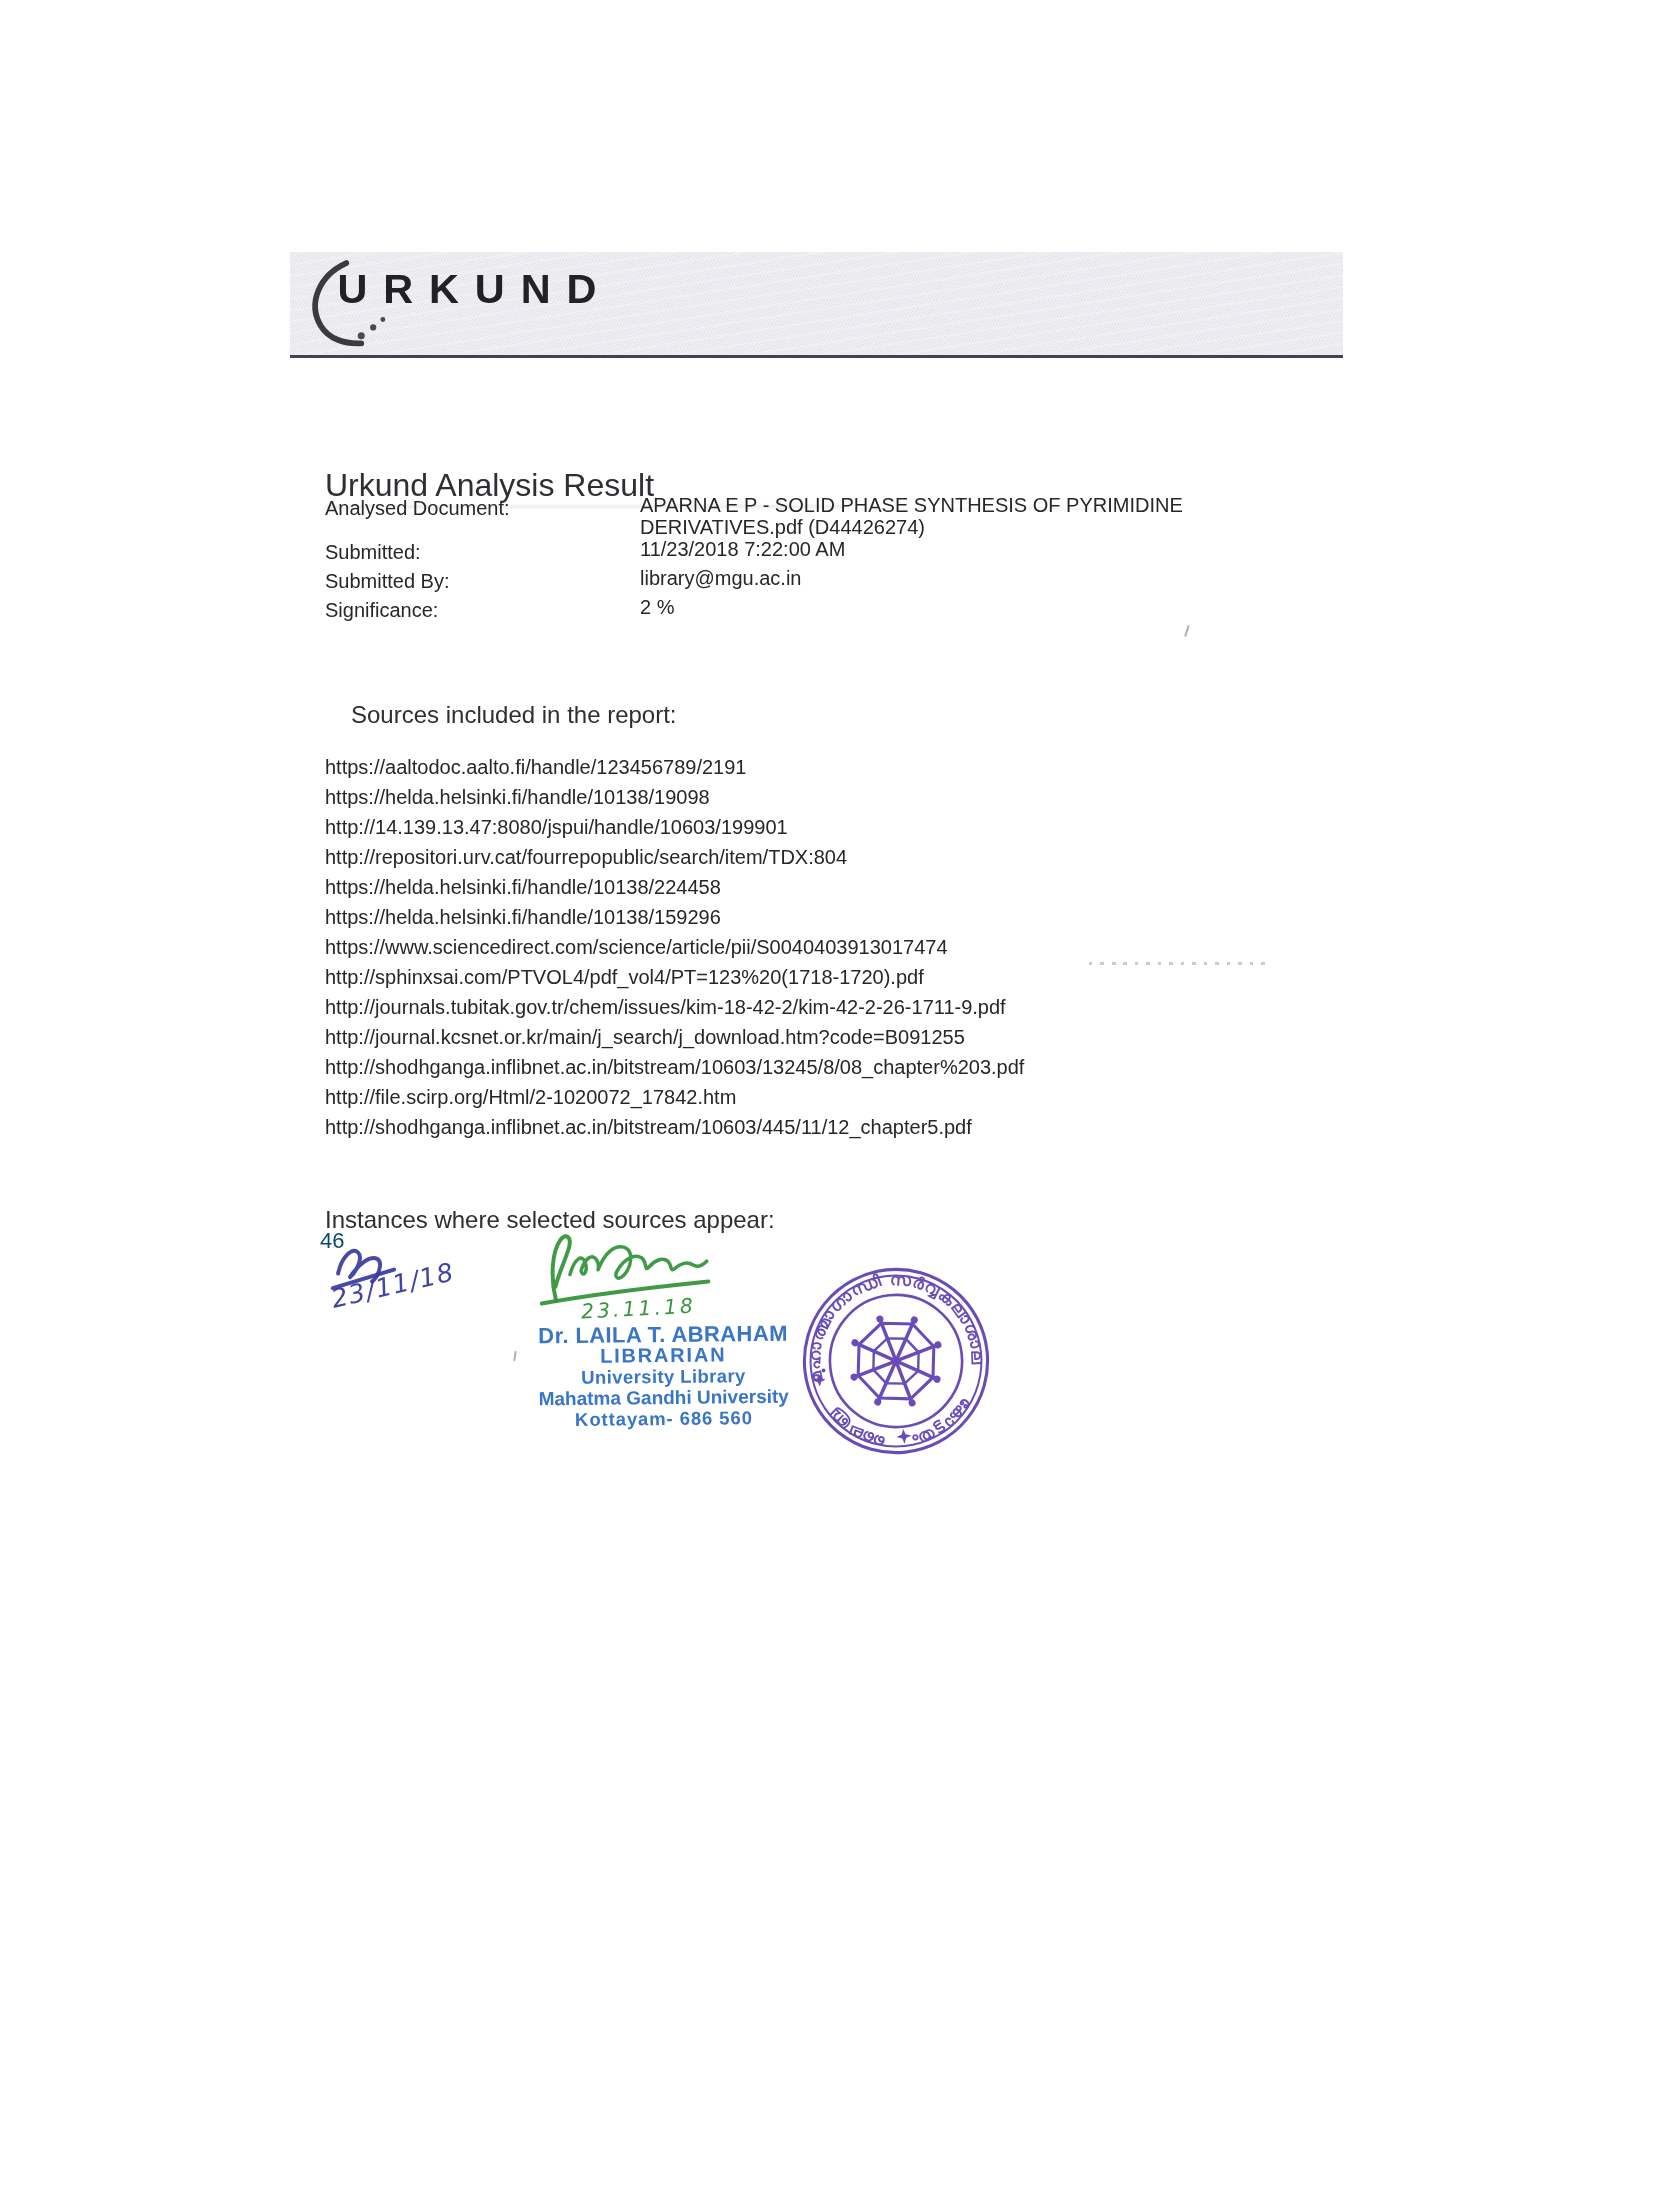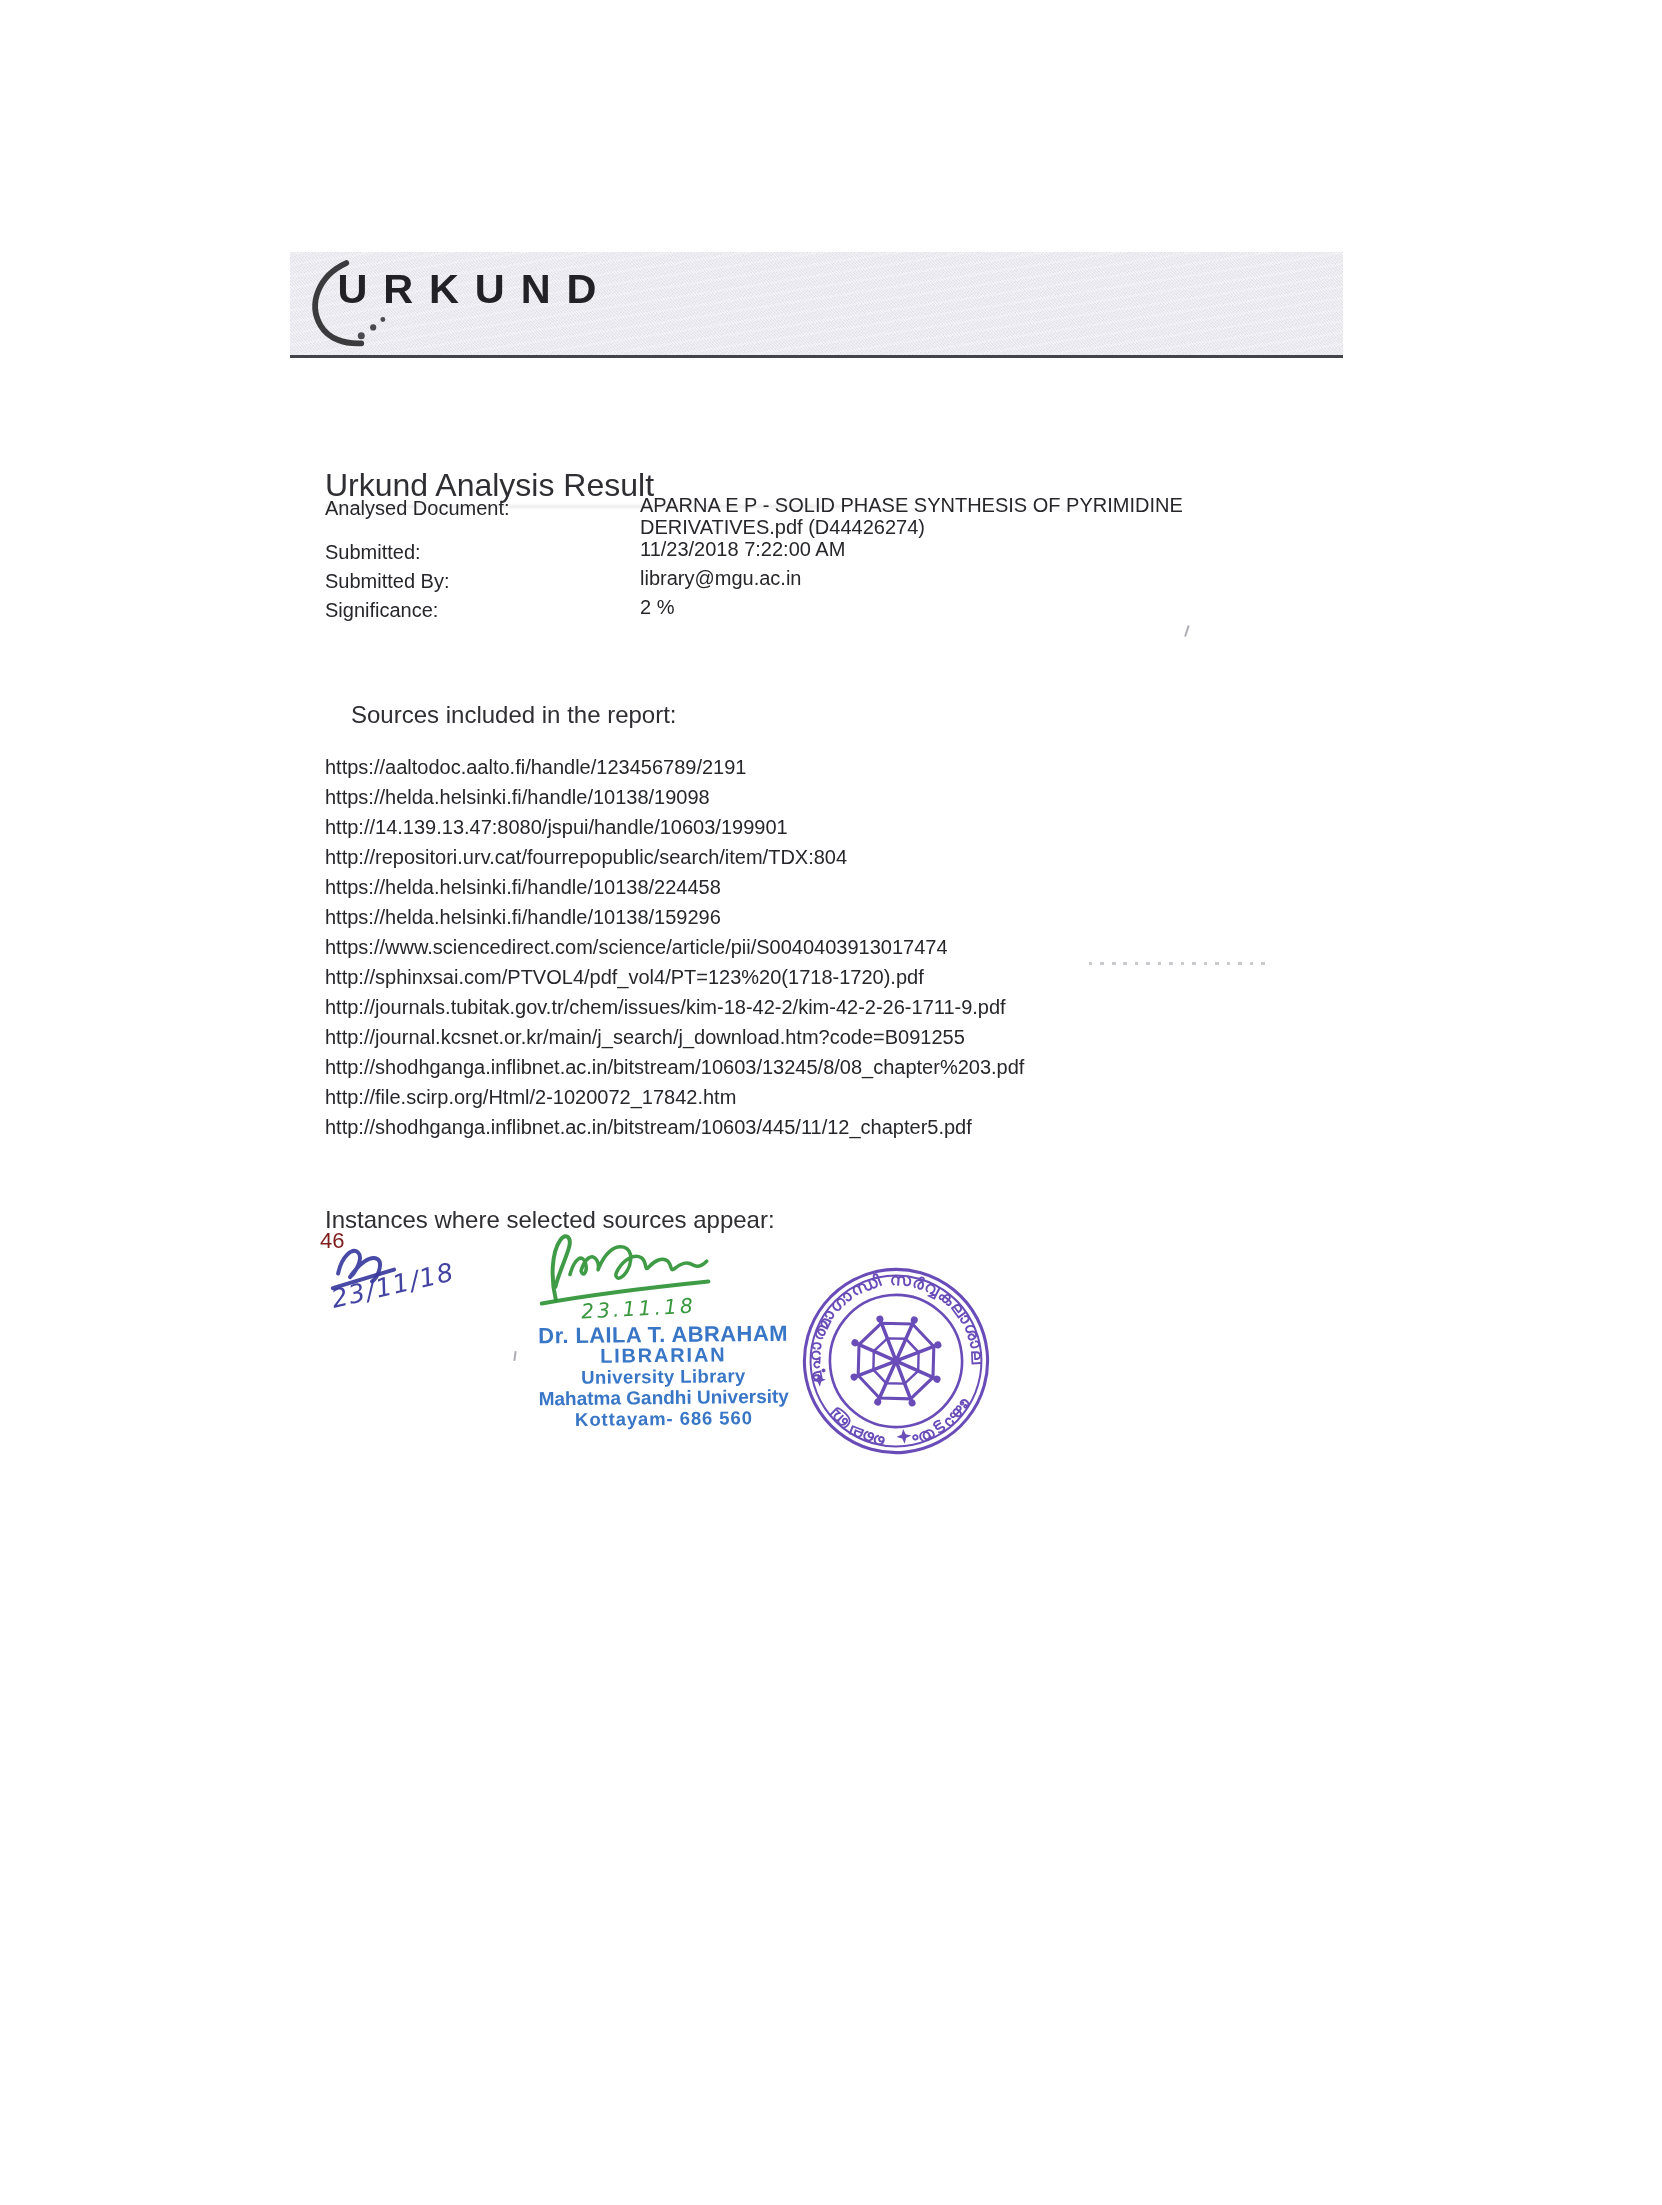--- a/index.html
+++ b/index.html
@@ -38,21 +38,21 @@
   .drow{display:flex; align-items:flex-start;}
   .dlabel{width:315px; flex:none; font-size:20px; line-height:29px;}
   .dvalue{width:604px; font-size:20px; line-height:22px;}
   .section-heading{
     position:absolute; left:325px; margin:0; font-size:24px; font-weight:400; color:var(--title);
   }
   .sources-heading{top:701px;margin-left:26px;}
   .instances-heading{top:1206px;}
   .sources{position:absolute; left:325px; top:752px;}
   .url{font-size:20px; line-height:30px; white-space:nowrap;}
-  .count{position:absolute; left:320px; top:1228px; font-size:22px; color:#7f1d1d;}
+  .count{position:absolute; left:320px; top:1228px; font-size:22px; color:#0c4a6e;}
   
   .handwriting{position:absolute; left:309px; top:1216px; width:507px; height:146px;}
   .stroke-blue{stroke:var(--ink-blue); fill:none; stroke-linecap:round; stroke-linejoin:round; opacity:.92;}
   .stroke-green{stroke:var(--ink-green); fill:none; stroke-linecap:round; stroke-linejoin:round; opacity:.92;}
   .hand-blue-date{
     fill:var(--ink-blue); font-size:58px; font-style:italic; letter-spacing:3px;
     font-family:"DejaVu Sans",sans-serif; opacity:.95;
   }
   .hand-green-date{
     fill:var(--ink-green); font-size:46px; font-style:italic; letter-spacing:7px;

